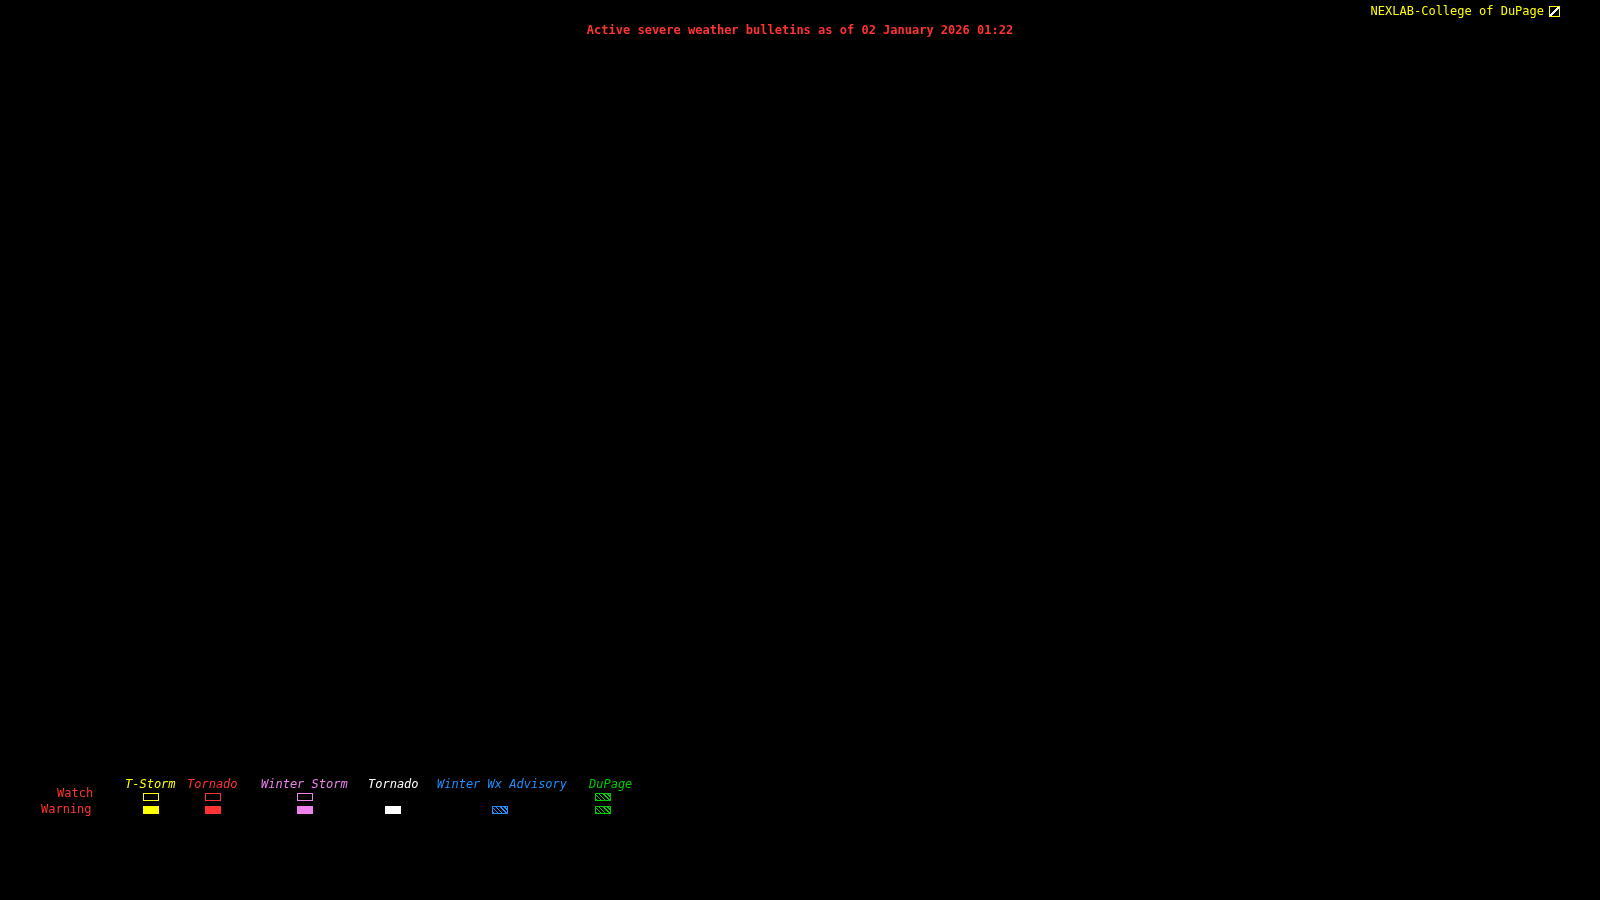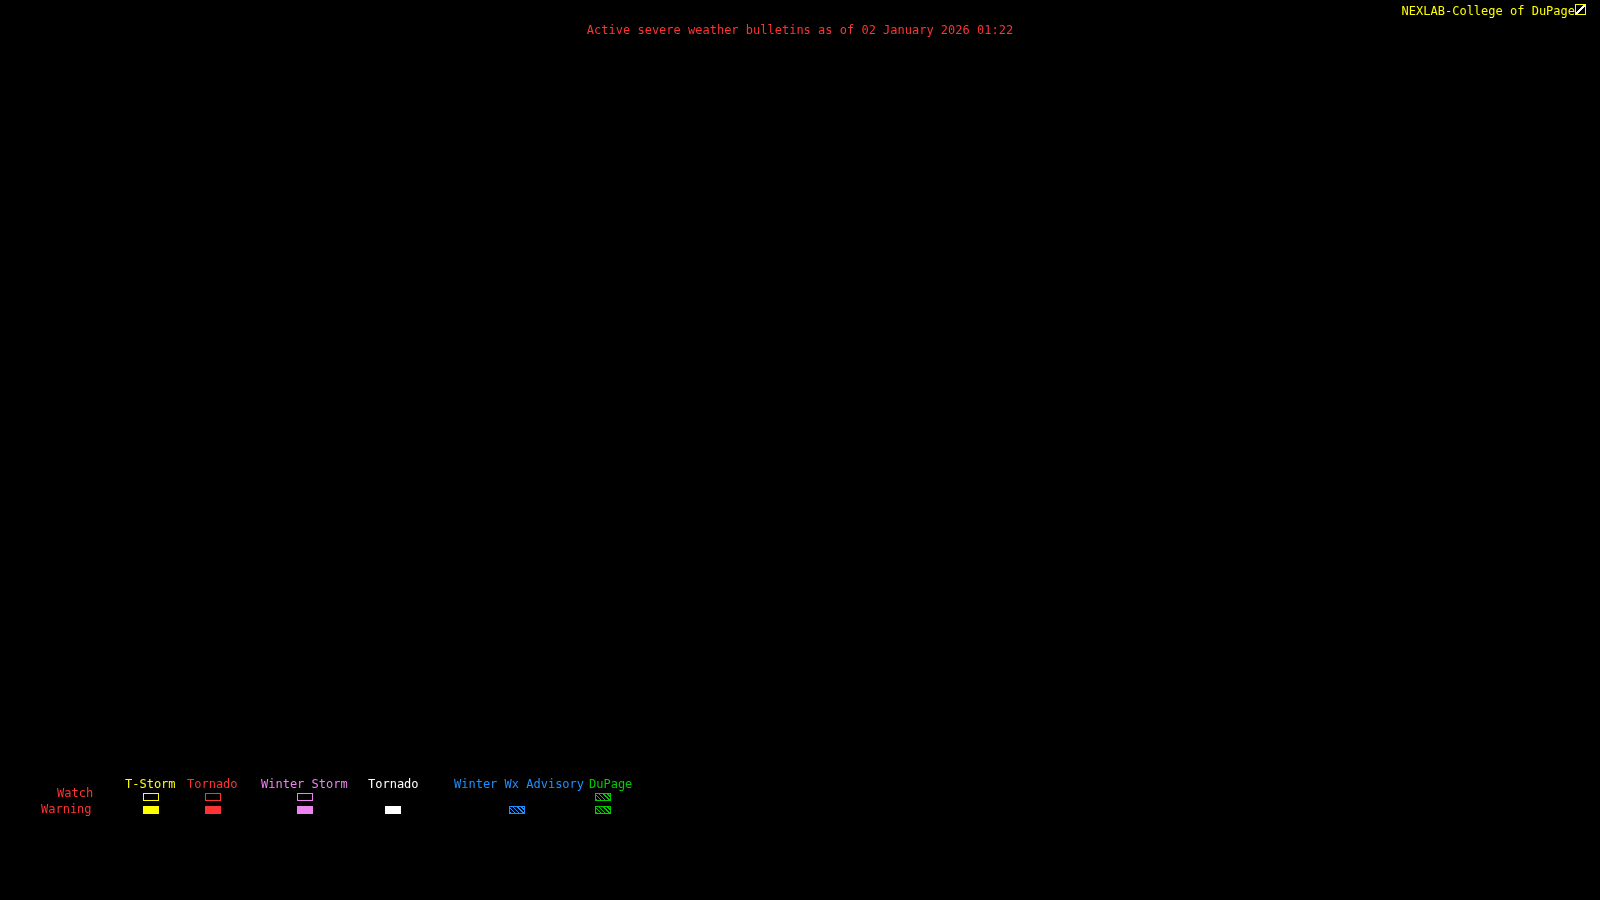--- a/index.html
+++ b/index.html
@@ -21,27 +21,29 @@
     position: absolute;
     inset: 0;
   }
   .title {
     position: absolute;
     top: 23px;
     left: 50%;
     transform: translateX(-50%);
     color: var(--title-red, #ff3333);
     white-space: nowrap;
+    font-weight: bold;
   }
   .brand {
     position: absolute;
     top: 4px;
-    right: 14px;
+    right: 40px;
     display: flex;
-    align-items: flex-start;
+    align-items: center;
+    gap: 5px;
     color: var(--brand-yellow, #ffff00);
     white-space: nowrap;
   }
   .logo {
     display: inline-block;
     width: 11px;
     height: 11px;
     box-sizing: border-box;
     border: 1px solid var(--brand-yellow, #ffff00);
     background: linear-gradient(135deg, transparent 44%, #ffffff 44% 58%, transparent 58%);
@@ -56,20 +58,21 @@
     color: var(--title-red, #ff3333);
     white-space: nowrap;
   }
   .col {
     position: absolute;
     top: 777px;
     white-space: nowrap;
   }
   .col-label {
     color: var(--c, #fff);
+    font-style: italic;
   }
   .sw {
     position: absolute;
     width: 16px;
     height: 8px;
     box-sizing: border-box;
   }
   .sw.watch   { top: 16px; }
   .sw.warning { top: 29px; }
   .sw-outline { border: 1px solid var(--c); }
@@ -115,21 +118,21 @@
       <span class="sw watch sw-outline" style="left:36px"></span>
       <span class="sw warning sw-fill" style="left:36px"></span>
     </div>
 
     <div class="col" style="left: 368px; --c: #ffffff;">
       <span class="col-label">Tornado</span>
       
       <span class="sw warning sw-fill" style="left:17px"></span>
     </div>
 
-    <div class="col" style="left: 454px; --c: #1e90ff;">
+    <div class="col" style="left: 437px; --c: #1e90ff;">
       <span class="col-label">Winter Wx Advisory</span>
       
       <span class="sw warning sw-hatch" style="left:55px"></span>
     </div>
 
     <div class="col" style="left: 589px; --c: #00cc00;">
       <span class="col-label">DuPage</span>
       <span class="sw watch sw-hatch" style="left:6px"></span>
       <span class="sw warning sw-hatch" style="left:6px"></span>
     </div>

